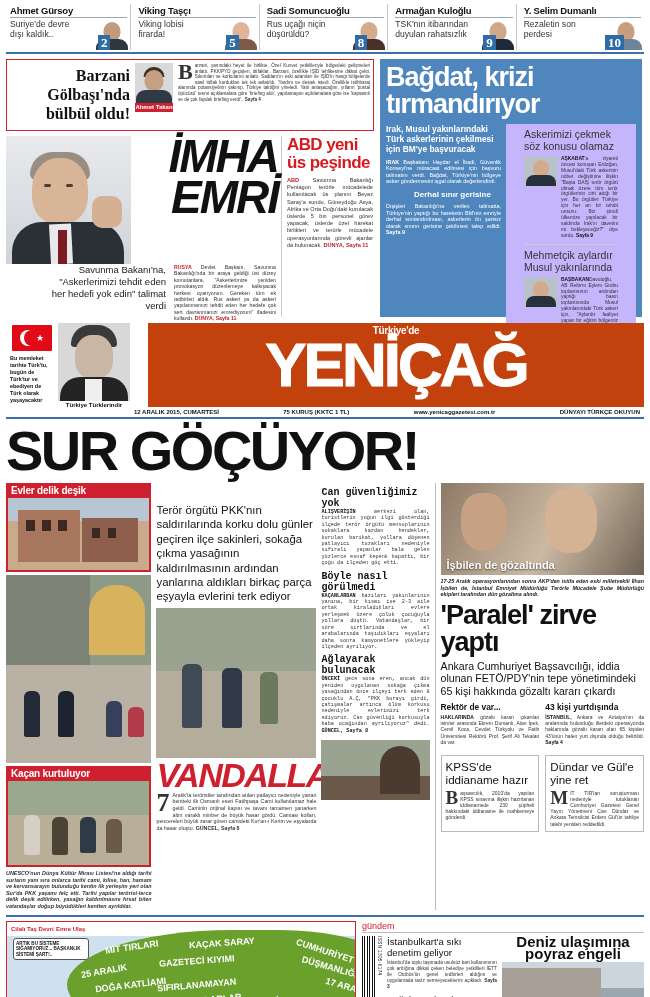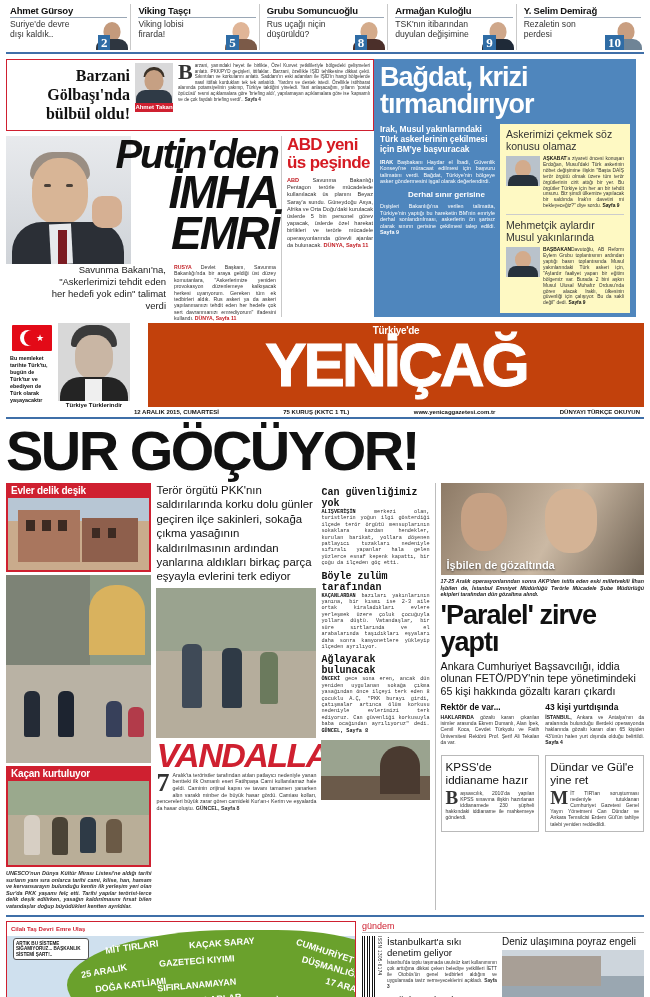--- a/index.html
+++ b/index.html
@@ -11,21 +11,21 @@
   .colcell{flex:1;position:relative;border-right:1px solid #c9c9c9;padding:1px 3px 0 4px;overflow:hidden;display:flex;flex-direction:column;}
   .colcell:last-child{border-right:none;}
   .colname{font-weight:bold;font-size:9.5px;letter-spacing:-.2px;border-bottom:1px solid #9aa7b5;padding-bottom:1px;margin-bottom:1px;color:#111;white-space:nowrap;}
   .coltext{font-size:8.6px;line-height:10.2px;color:#333;max-width:74px;}
   .colface{position:absolute;right:1px;bottom:0;width:34px;height:38px;border-radius:1px;overflow:hidden;}
   .colface .head{position:absolute;left:50%;transform:translateX(-50%);bottom:9px;width:17px;height:19px;border-radius:50% 50% 45% 45%;}
   .colface .body{position:absolute;left:50%;transform:translateX(-50%);bottom:0;width:32px;height:11px;border-radius:9px 9px 0 0;}
   .colpage{position:absolute;right:20px;bottom:0px;background:#2f6ca5;color:#fff;font-weight:bold;font-size:13px;line-height:14px;padding:1px 3px 0;font-family:"Liberation Serif",serif;}
 
   
-  .toprow{display:flex;margin-top:5px;height:258px;}
+  .toprow{display:flex;gap:6px;margin-top:5px;height:258px;}
   .leftTop{width:368px;display:flex;flex-direction:column;}
   .rightTop{width:262px;background:#4f86bd;color:#fff;padding:5px 6px 4px;box-sizing:border-box;display:flex;flex-direction:column;}
 
   
   .barzani{border:1px solid #cf2030;display:flex;height:72px;box-sizing:border-box;padding:3px;}
   .barzani-hd{width:120px;font-family:"Liberation Serif",serif;font-size:16px;font-weight:bold;line-height:19px;text-align:right;padding-right:4px;padding-top:3px;}
   .barzani-face{width:40px;display:flex;flex-direction:column;align-items:center;}
   .bf-img{width:38px;height:40px;background:#d9d9da;position:relative;overflow:hidden;}
   .bf-img .h{position:absolute;left:50%;transform:translateX(-50%);top:7px;width:19px;height:21px;background:#c6a083;border-radius:50% 50% 44% 44%;}
   .bf-img .hair{position:absolute;left:50%;transform:translateX(-50%);top:4px;width:21px;height:10px;background:#3b3228;border-radius:10px 10px 0 0;}
@@ -59,21 +59,21 @@
   .abd-body b{color:#c32026;}
 
   
   .bagdat-hd{font-size:27px;font-weight:bold;line-height:27px;letter-spacing:-1px;font-family:"Liberation Sans",sans-serif;}
   .bagdat-row{display:flex;margin-top:6px;flex:1;}
   .bg-left{width:120px;padding-right:5px;box-sizing:border-box;}
   .bg-sub{font-size:8.4px;line-height:10.2px;font-weight:600;}
   .bg-body{font-size:5.4px;line-height:6.6px;margin-top:4px;text-align:justify;}
   .bg-body b{font-weight:bold;}
   .bg-h2{font-size:8px;font-weight:bold;margin-top:5px;padding-left:28px;}
-  .bg-right{flex:1;background:#fef9c3;color:#111;padding:4px 6px;box-sizing:border-box;}
+  .bg-right{flex:1;background:#c4b5fd;color:#111;padding:4px 18px;box-sizing:border-box;}
   .ask-hd{font-size:10.5px;line-height:12px;color:#333;}
   .ask-row{display:flex;margin-top:4px;}
   .ask-img{width:34px;height:30px;background:#b9c2cb;position:relative;overflow:hidden;flex:none;margin-right:3px;}
   .ask-img .h{position:absolute;left:50%;transform:translateX(-50%);top:4px;width:16px;height:17px;background:#d3ab8c;border-radius:50% 50% 45% 45%;}
   .ask-img .b{position:absolute;left:50%;transform:translateX(-50%);bottom:0;width:30px;height:11px;background:#27313c;border-radius:8px 8px 0 0;}
   .ask-body{font-size:4.9px;line-height:5.9px;text-align:justify;color:#333;}
   .ask-body b{color:#111;}
   .mhm-hd{font-size:10.5px;line-height:12px;color:#333;margin-top:5px;border-top:1px solid #ccc;padding-top:4px;}
 
   
@@ -96,21 +96,21 @@
   .mh-name{position:absolute;left:0;right:0;top:7px;text-align:center;color:#fff;font-family:"Liberation Sans",sans-serif;font-weight:bold;font-size:62px;line-height:70px;letter-spacing:-3px;-webkit-text-stroke:1px #fff;}
   .mh-bottom{display:flex;align-items:center;justify-content:space-between;padding:2px 4px 0;font-size:6px;font-weight:bold;}
   .mh-rule{border-top:2px solid #3f6fa8;margin-top:2px;}
 
   
   .sur{font-family:"Liberation Sans",sans-serif;font-weight:bold;font-size:56px;line-height:56px;letter-spacing:-2.5px;margin-top:4px;}
 
   
   .mainrow{display:flex;gap:5px;margin-top:4px;}
   .m-col1{width:148px;}
-  .m-col2{width:160px;}
+  .m-col2{width:160px;margin-top:20px;}
   .m-col3{width:110px;font-family:Liberation Mono, monospace;}
   .m-col4{width:213px;border-left:1px solid #bcbcbc;padding-left:5px;box-sizing:border-box;}
 
   .redcap{background:#cf2030;color:#fff;font-size:10px;font-weight:bold;padding:2px 5px;letter-spacing:-.2px;}
   .photobox{border:2px solid #cf2030;border-top:none;height:72px;background:#b39a86;position:relative;overflow:hidden;}
   .ruins{position:absolute;inset:0;background:linear-gradient(#b7c6d4 0 32%, #c9ab8c 32% 100%);}
   .ruins .b1{position:absolute;left:10px;top:12px;width:62px;height:52px;background:#a9765e;}
   .ruins .b2{position:absolute;left:74px;top:20px;width:56px;height:44px;background:#8e5f4c;}
   .ruins .w{position:absolute;background:#3c2a22;}
 
@@ -161,21 +161,21 @@
   .gundem{flex:1;}
   .gundem-h{color:#cf2030;font-size:9px;border-bottom:1px solid #bbb;padding-bottom:1px;}
   .g-row{display:flex;gap:5px;margin-top:3px;}
   .barcode{width:14px;height:84px;background:repeating-linear-gradient(90deg,#111 0 1px,#fff 1px 2px,#111 2px 3px,#fff 3px 5px);}
   .issn{writing-mode:vertical-rl;font-size:4.6px;letter-spacing:.4px;}
   .g-mid{width:110px;}
   .g-h1{font-size:9.6px;line-height:11.4px;}
   .g-b{font-size:4.8px;line-height:5.9px;text-align:justify;color:#333;margin-top:2px;}
   .g-h2{font-size:9.2px;line-height:11px;margin-top:5px;}
   .g-right{flex:1;position:relative;}
-  .deniz-h{font-weight:normal;font-size:10px;line-height:12px;text-align:left;}
+  .deniz-h{font-weight:bold;font-size:15px;line-height:12px;text-align:center;}
   .deniz-img{height:66px;background:linear-gradient(#cdd5dc 0 40%,#9aa7b1 40% 100%);position:relative;overflow:hidden;margin-top:2px;}
   .di-hill{position:absolute;left:0;top:6px;width:70%;height:46%;background:#a89f96;}
 </style>
 </head>
 <body>
 
 <div class="page">
 
   <div class="colstrip">
     <div class="colcell">
@@ -190,39 +190,39 @@
     <div class="colcell">
       <div class="colname">Viking Taşçı</div>
       <div class="coltext">Viking lobisi firarda!</div>
       <div class="colface">
           <div class="head" style="background:#e0b597"></div>
           <div class="body" style="background:#7b5a48"></div>
         </div>
       <div class="colpage">5</div>
     </div>
     <div class="colcell">
-      <div class="colname">Grubu Somuncuoğlu</div>
+      <div class="colname">Sadi Somuncuoğlu</div>
       <div class="coltext">Rus uçağı niçin düşürüldü?</div>
       <div class="colface">
           <div class="head" style="background:#d4ab8b"></div>
           <div class="body" style="background:#4b2f2a"></div>
         </div>
       <div class="colpage">8</div>
     </div>
     <div class="colcell">
       <div class="colname">Armağan Kuloğlu</div>
-      <div class="coltext">TSK'nın itibarından duyulan değişimine</div>
+      <div class="coltext">TSK'nın itibarından duyulan rahatsızlık</div>
       <div class="colface">
           <div class="head" style="background:#cfa78a"></div>
           <div class="body" style="background:#1f2a38"></div>
         </div>
       <div class="colpage">9</div>
     </div>
     <div class="colcell">
-      <div class="colname">Y. Selim Demirağ</div>
+      <div class="colname">Y. Selim Dumanlı</div>
       <div class="coltext">Rezaletin son perdesi</div>
       <div class="colface">
           <div class="head" style="background:#c99e80"></div>
           <div class="body" style="background:#6f8496"></div>
         </div>
       <div class="colpage">10</div>
     </div>
   </div>
 
   <div class="toprow">
@@ -251,21 +251,20 @@
             <div class="pp-hair"></div>
             <div class="pp-face"></div>
             <div class="pp-eye" style="left:38px"></div>
             <div class="pp-eye" style="left:60px"></div>
             <div class="pp-suit"></div>
             <div class="pp-shirt"></div>
             <div class="pp-tie"></div>
             <div class="pp-fist"></div>
           </div>
           <div class="putin-hd">
-            <div class="ph1">Putin'den</div>
             <div class="ph2">İMHA</div>
             <div class="ph3">EMRİ</div>
           </div>
           <div class="putin-sub">Savunma Bakanı'na, "Askerlerimizi tehdit eden her hedefi yok edin" talimat verdi</div>
           <div class="putin-body">
             <b>RUSYA</b>
             <span>Devlet Başkanı, Savunma Bakanlığı'nda bir araya geldiği üst düzey komutanlara, "Askerlerimize yeniden provokasyon düzenlemeye kalkışacak herkesi uyarıyorum. Gereken tüm ek tedbirleri aldık. Rus askeri ya da askeri yapılanmamızı tehdit eden her hedefe çok sert davranmanızı emrediyorum" ifadesini kullandı.</span>
             <b>DÜNYA, Sayfa 11</b>
           </div>
         </div>
@@ -406,21 +405,21 @@
       <div class="vandal">VANDALLAR</div>
       <div class="vandal-body">
         <span class="dc">7</span><span>Aralık'ta teröristler tarafından atılan patlayıcı nedeniyle yanan bentteki ilk Osmanlı eseri Fatihpaşa Cami kullanılamaz hale geldi. Caminin orijinal kapısı ve tavanı tamamen yanarken altın varaklı minber de büyük hasar gördü. Camiası kolları, pencereleri büyük zarar gören camideki Kur'an-ı Kerim ve eşyalarda da hasar oluştu.</span>
         <b>GÜNCEL, Sayfa 8</b>
       </div>
     </div>
 
     <div class="m-col3">
       <div class="sub-h">Can güvenliğimiz yok</div>
       <div class="sub-b"><b>ALIŞVERİŞİN</b><span> merkezi olan, turistlerin yoğun ilgi gösterdiği ilçede terör örgütü mensuplarının sokaklara kazdan hendekler, kurulan barikat, yollara döşenen patlayıcı tuzakları nedeniyle sıfıralı yapanlar hala gelen yüzlerce esnaf kepenk kapattı, bir çoğu da ilçeden göç etti.</span></div>
-      <div class="sub-h">Böyle zulüm tarafından</div>
+      <div class="sub-h">Böyle nasıl görülmedi</div>
       <div class="sub-b"><b>KAÇANLARDAN</b><span> bazıları yakınlarının yanına, bir kısmı ise 2-3 aile ortak kiraladıkları evlere yerleşmek üzere çoluk çocuğuyla yollara düştü. Vatandaşlar, bir süre sırtlarında ve el arabalarında taşıdıkları eşyaları daha sonra kamyonetlere yükleyip ilçeden ayrılıyor.</span></div>
       <div class="sub-h">Ağlayarak bulunacak</div>
       <div class="sub-b"><b>ÖNCEKİ</b><span> gece sona eren, ancak dün yeniden uygulanan sokağa çıkma yasağından önce ilçeyi terk eden 8 çocuklu A.Ç, "PKK burayı girdi, çatışmalar artınca ölüm korkusu nedeniyle evlerimizi terk ediyoruz. Can güvenliği korkusuyla baba ocağından ayrılıyoruz" dedi.</span> <b>GÜNCEL, Sayfa 8</b></div>
       <div class="bigphoto2" style="height:60px;margin-top:6px">
         <div class="bp-ground" style="height:40%;background:#6b5a4a"></div>
         <div class="bp-arch" style="right:10px;top:6px;width:40px;height:48px;background:#4a3a30"></div>
       </div>
     </div>
 
     <div class="m-col4">

